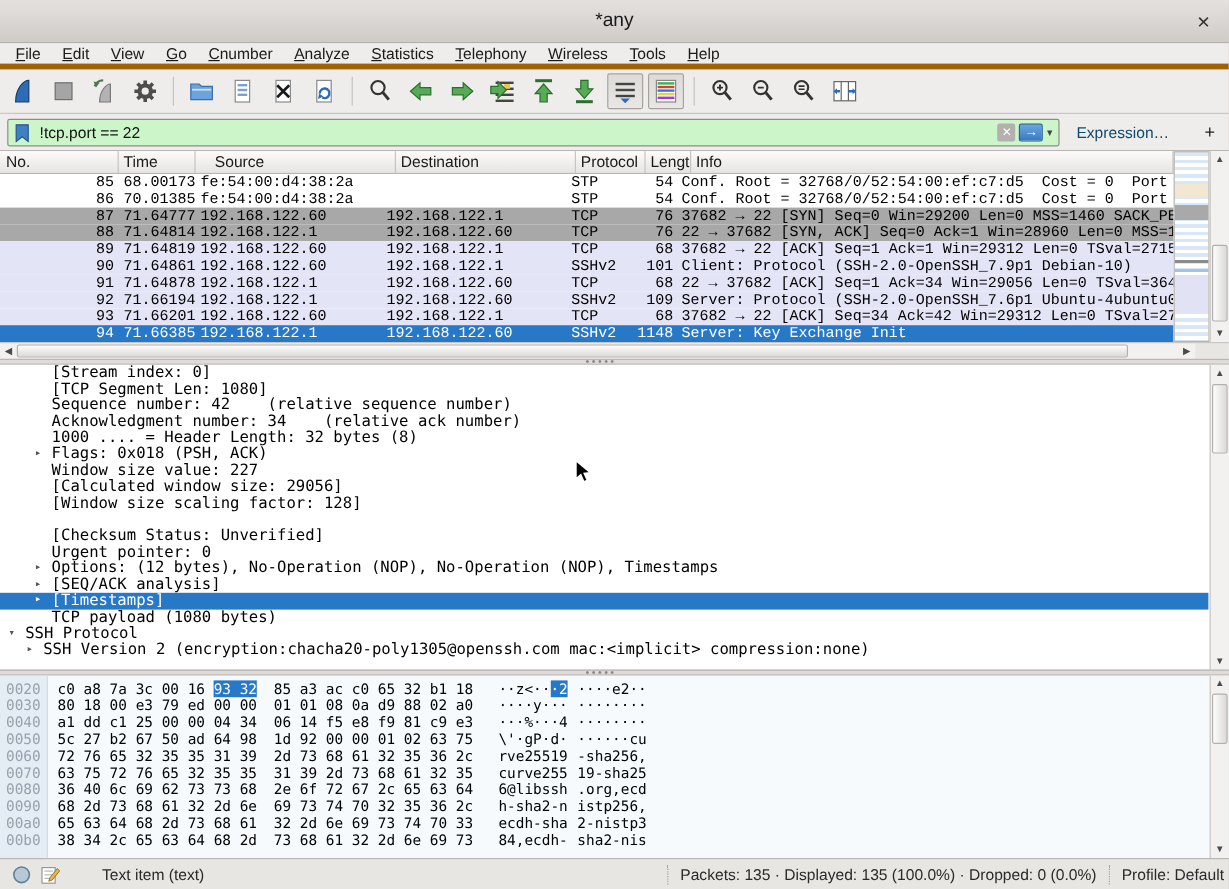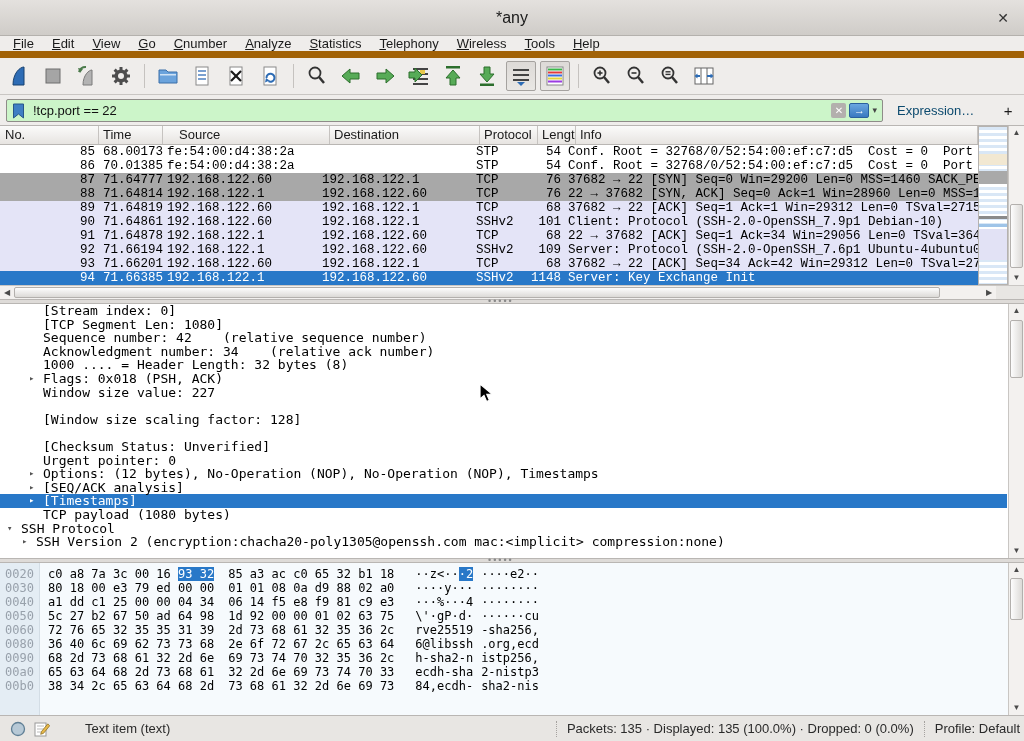--- a/index.html
+++ b/index.html
@@ -10,21 +10,21 @@
   
   .titlebar { left:0; top:0; width:1024px; height:36px;
     background:linear-gradient(#e4e1de,#cfccc8); border-bottom:1px solid #b4b1ad;
     display:flex; align-items:center; justify-content:center; }
   .title-text { font-size:16px; color:#1a1a1a; }
   .close-btn { position:absolute; right:12px; top:9px; width:18px; height:18px;
     font-size:14px; color:#333; text-align:center; line-height:18px; cursor:default; }
 
   
   .menubar { left:0; top:36px; width:1024px; height:22px; background:#efedeb;
-    display:flex; align-items:center; padding-left:4px; border-bottom:7px solid #a16207; }
+    display:flex; align-items:center; padding-left:4px; border-bottom:5px solid #a16207; }
   .mi { padding:0 9px; font-size:13px; color:#1a1a1a; height:22px; line-height:22px; }
   .mi u { text-decoration:underline; }
 
   
   .toolbar { left:0; top:58px; width:1024px; height:37px; background:#efedeb;
     border-bottom:1px solid #c9c6c3; display:flex; align-items:center; padding-left:4px; gap:4px; }
   .tbtn { width:30px; height:30px; display:flex; align-items:center; justify-content:center; border:1px solid transparent; border-radius:2px; }
   .tbtn.pressed { border:1px solid #a5a29f; background:linear-gradient(#dddad7,#e9e7e4); }
   .tsep { width:1px; height:24px; background:#c5c2bf; margin:0 4px; }
 
@@ -497,21 +497,21 @@
 
     <div class="dline" data-indent="2">
       <span class="darrow">▸</span><span>Flags: 0x018 (PSH, ACK)</span>
     </div>
 
     <div class="dline" data-indent="2">
       <span class="darrow"></span><span>Window size value: 227</span>
     </div>
 
     <div class="dline" data-indent="2">
-      <span class="darrow"></span>
+      <span class="darrow"></span><span>[Calculated window size: 29056]</span>
     </div>
 
     <div class="dline" data-indent="2">
       <span class="darrow"></span><span>[Window size scaling factor: 128]</span>
     </div>
 
     <div class="dline" data-indent="2">
       <span class="darrow"></span>
     </div>
 
@@ -568,20 +568,21 @@
       <div class="hexrow"><span class="off">0020</span><span class="g1"></span><span>c0 a8 7a 3c 00 16 </span><span class="hl">93 32</span><span class="g2"></span><span>85 a3 ac c0 65 32 b1 18</span><span class="g3"></span><span>··z&lt;··</span><span class="hl">·2</span><span class="g1"></span><span>····e2··</span></div>
 
       <div class="hexrow"><span class="off">0030</span><span class="g1"></span><span>80 18 00 e3 79 ed 00 00</span><span class="hl"></span><span class="g2"></span><span>01 01 08 0a d9 88 02 a0</span><span class="g3"></span><span>····y···</span><span class="hl"></span><span class="g1"></span><span>········</span></div>
 
       <div class="hexrow"><span class="off">0040</span><span class="g1"></span><span>a1 dd c1 25 00 00 04 34</span><span class="hl"></span><span class="g2"></span><span>06 14 f5 e8 f9 81 c9 e3</span><span class="g3"></span><span>···%···4</span><span class="hl"></span><span class="g1"></span><span>········</span></div>
 
       <div class="hexrow"><span class="off">0050</span><span class="g1"></span><span>5c 27 b2 67 50 ad 64 98</span><span class="hl"></span><span class="g2"></span><span>1d 92 00 00 01 02 63 75</span><span class="g3"></span><span>\'·gP·d·</span><span class="hl"></span><span class="g1"></span><span>······cu</span></div>
 
       <div class="hexrow"><span class="off">0060</span><span class="g1"></span><span>72 76 65 32 35 35 31 39</span><span class="hl"></span><span class="g2"></span><span>2d 73 68 61 32 35 36 2c</span><span class="g3"></span><span>rve25519</span><span class="hl"></span><span class="g1"></span><span>-sha256,</span></div>
 
+      <div class="hexrow"><span class="off">0070</span><span class="g1"></span><span>63 75 72 76 65 32 35 35</span><span class="hl"></span><span class="g2"></span><span>31 39 2d 73 68 61 32 35</span><span class="g3"></span><span>curve255</span><span class="hl"></span><span class="g1"></span><span>19-sha25</span></div>
 
       <div class="hexrow"><span class="off">0080</span><span class="g1"></span><span>36 40 6c 69 62 73 73 68</span><span class="hl"></span><span class="g2"></span><span>2e 6f 72 67 2c 65 63 64</span><span class="g3"></span><span>6@libssh</span><span class="hl"></span><span class="g1"></span><span>.org,ecd</span></div>
 
       <div class="hexrow"><span class="off">0090</span><span class="g1"></span><span>68 2d 73 68 61 32 2d 6e</span><span class="hl"></span><span class="g2"></span><span>69 73 74 70 32 35 36 2c</span><span class="g3"></span><span>h-sha2-n</span><span class="hl"></span><span class="g1"></span><span>istp256,</span></div>
 
       <div class="hexrow"><span class="off">00a0</span><span class="g1"></span><span>65 63 64 68 2d 73 68 61</span><span class="hl"></span><span class="g2"></span><span>32 2d 6e 69 73 74 70 33</span><span class="g3"></span><span>ecdh-sha</span><span class="hl"></span><span class="g1"></span><span>2-nistp3</span></div>
 
       <div class="hexrow"><span class="off">00b0</span><span class="g1"></span><span>38 34 2c 65 63 64 68 2d</span><span class="hl"></span><span class="g2"></span><span>73 68 61 32 2d 6e 69 73</span><span class="g3"></span><span>84,ecdh-</span><span class="hl"></span><span class="g1"></span><span>sha2-nis</span></div>
     </div>
   <div class="vscroll" style="left:1008px; top:0; height:152px;">

